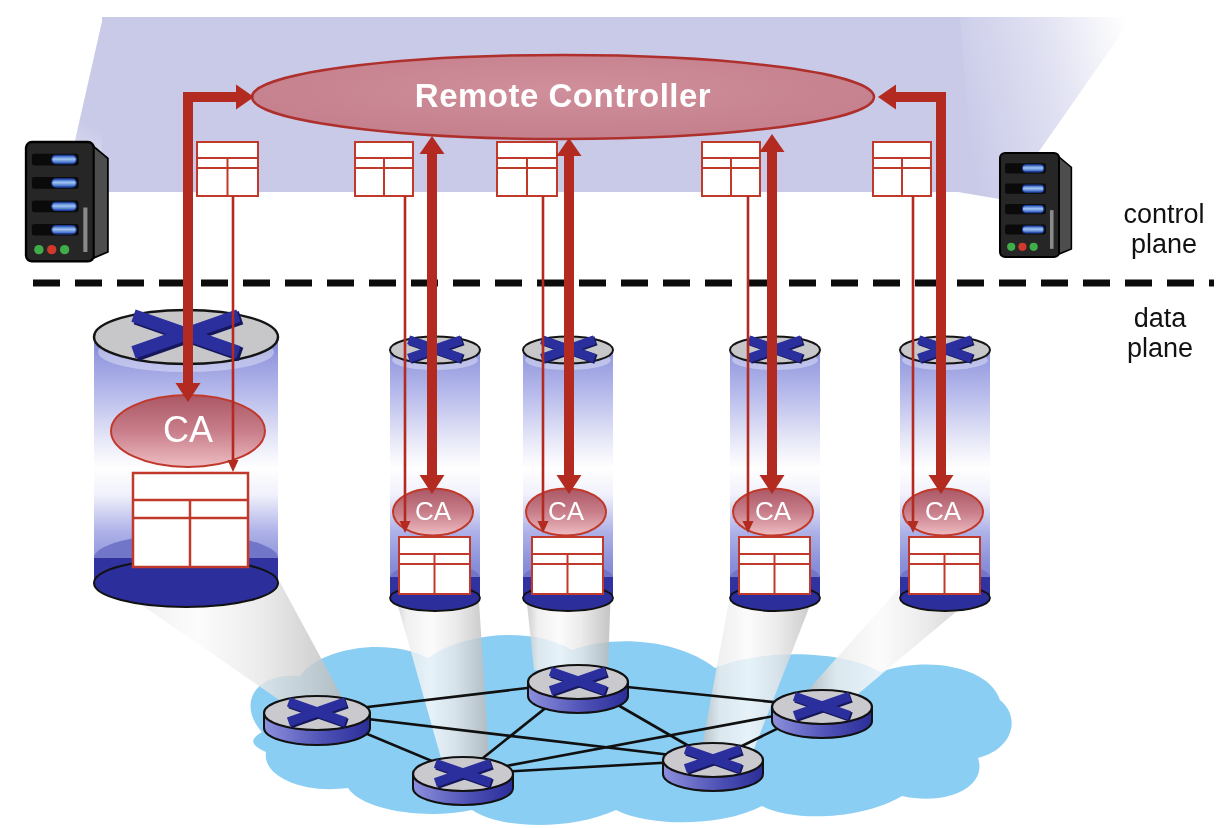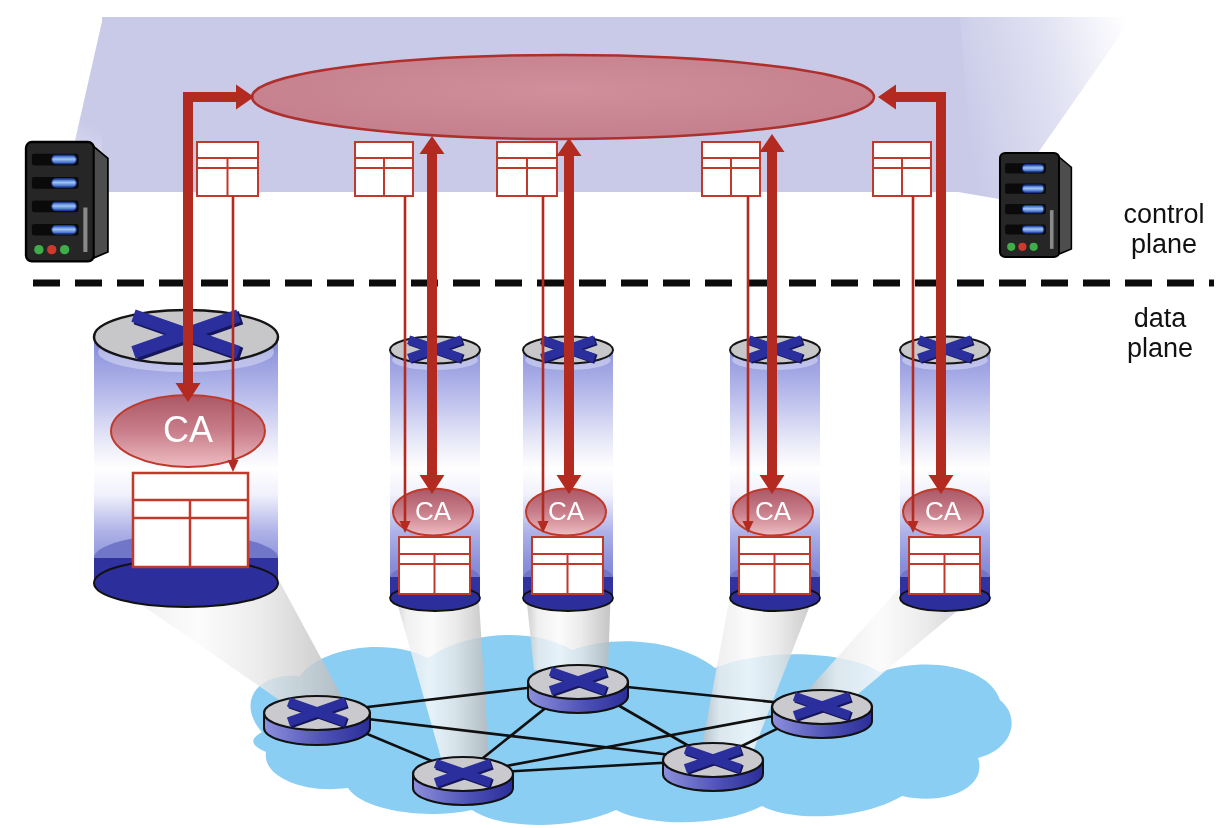--- a/index.html
+++ b/index.html
@@ -327,20 +327,21 @@
       <polygon points="742.5,521 753.5,521 748,533" stroke="none"></polygon>
       <line x1="913" y1="196" x2="913" y2="523"></line>
       <polygon points="907.5,521 918.5,521 913,533" stroke="none"></polygon>
     </g>
   </g>
 
   <use href="#server" transform="translate(26,142) scale(1.17)"></use>
   <use href="#server" transform="translate(1000,153) scale(1.02)"></use>
 </svg>
 
+<div class="lbl lbl-controller" style="left:563px; top:96px;">Remote Controller</div>
 
 <div class="lbl lbl-ca-big" style="left:188px; top:430px;">CA</div>
 <div class="lbl lbl-ca" style="left:433px; top:511px;">CA</div>
 <div class="lbl lbl-ca" style="left:566px; top:511px;">CA</div>
 <div class="lbl lbl-ca" style="left:773px; top:511px;">CA</div>
 <div class="lbl lbl-ca" style="left:943px; top:511px;">CA</div>
 
 <div class="lbl lbl-plane" style="left:1164px; top:229px;">
   <span>control</span><br>
   <span>plane</span>

